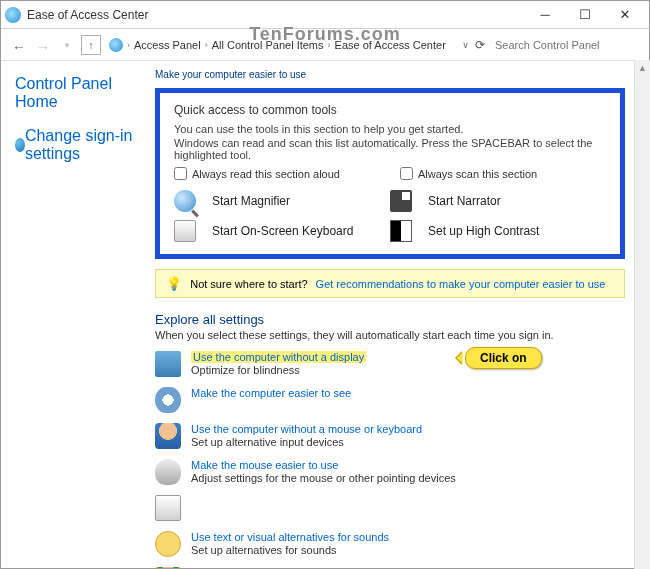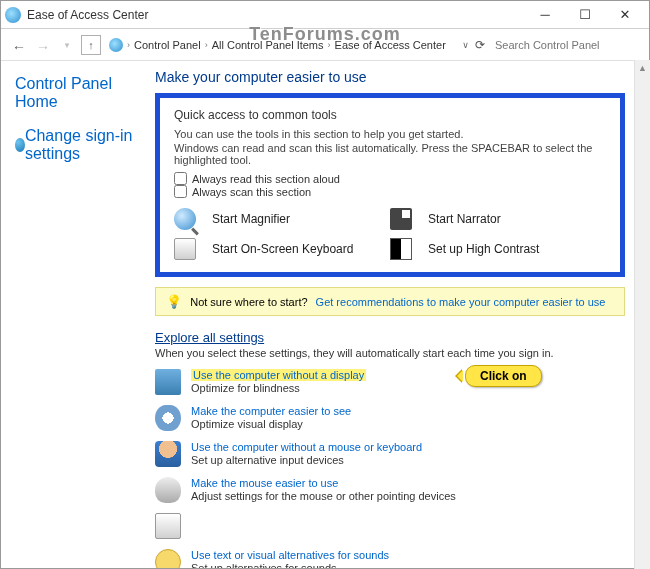--- a/index.html
+++ b/index.html
@@ -18,35 +18,35 @@
 .breadcrumbs span.link { color: #333; }
 .nav-right { display: flex; align-items: center; gap: 6px; }
 .refresh { color: #555; font-size: 12px; }
 .searchbox { width: 150px; height: 22px; border: none; font-size: 11px; color: #888; padding: 0 4px; background: #fff; }
 .content-wrap { display: flex; height: calc(100% - 60px); }
 .sidebar { width: 150px; padding: 14px 8px 8px 14px; font-size: 16px; }
 .sidebar .home { color: #0066cc; margin-bottom: 16px; }
 .sidebar .side-item { display: flex; align-items: center; color: #0066cc; }
 .sidebar .side-icon { width: 14px; height: 14px; border-radius: 50%; background: radial-gradient(circle at 30% 30%, #6fc4f0, #1a7ab8); }
 .main { flex: 1; padding: 8px 24px 8px 4px; overflow-y: auto; }
-.h1 { color: #003a8c; font-size: 14px; margin-bottom: 8px; }
+.h1 { color: #003a8c; font-size: 10px; margin-bottom: 8px; }
 .quickbox { border: 5px solid #1d4ed8; padding: 10px 14px 12px 14px; margin-bottom: 10px; }
 .quickbox .qtitle { font-size: 12px; color: #333; margin-bottom: 6px; }
 .quickbox .qdesc { color: #444; margin-bottom: 2px; }
 .quickbox .qhint { color: #444; margin-bottom: 6px; }
-.quickbox .checks { display: flex; margin-bottom: 10px; flex-direction: column; }
+.quickbox .checks { display: flex; gap: 60px; margin-bottom: 10px; }
 .quickbox .checks label { display: flex; align-items: center; gap: 5px; color: #333; }
 .quickbox .checks input { width: 13px; height: 13px; }
 .tools-grid { display: grid; grid-template-columns: 1fr 1fr; row-gap: 8px; }
 .tool { display: flex; align-items: center; gap: 16px; font-size: 12px; color: #222; }
 .tool-icon { width: 22px; height: 22px; }
 .tipbar { background: #fdfbc7; border: 1px solid #e0dc7f; padding: 6px 10px; display: flex; align-items: center; gap: 8px; margin-bottom: 14px; font-size: 11px; }
 .tipbar .bulb { color: #c7a500; font-size: 13px; }
 .tipbar .tiplink { color: #0066cc; }
-.h2 { color: #003a8c; font-size: 13px; margin-bottom: 2px; text-decoration: underline; }
+.h2 { color: #003a8c; font-size: 13px; margin-bottom: 2px; }
 .subdesc { color: #333; margin-bottom: 10px; }
 .setting { display: flex; align-items: flex-start; gap: 10px; margin-bottom: 10px; position: relative; }
 .setting .sicon { width: 26px; height: 26px; flex-shrink: 0; }
 .setting .stexts { display: flex; flex-direction: column; gap: 1px; }
 .setting .slink { color: #0066cc; font-size: 11px; }
 .setting .slink.highlight { background: #fff27a; padding: 0 2px; }
 .setting .sdesc { color: #333; font-size: 11px; }
 .callout { position: absolute; left: 310px; top: -4px; background: #ffe546; border: 1.5px solid #c7a500; border-radius: 10px; padding: 3px 14px; font-weight: bold; font-size: 12px; box-shadow: 1px 1px 2px rgba(0,0,0,.3); }
 .callout::before { content: ""; position: absolute; left: -18px; top: 50%; transform: translateY(-50%); border: 7px solid transparent; border-right-color: #c7a500; }
 .callout::after { content: ""; position: absolute; left: -15px; top: 50%; transform: translateY(-50%); border: 6px solid transparent; border-right-color: #ffe546; }
@@ -85,21 +85,21 @@
 <div class="watermark">TenForums.com</div>
 
 <div class="navbar">
   <div class="nav-arrow">←</div>
   <div class="nav-arrow disabled">→</div>
   <div class="nav-arrow disabled" style="font-size:9px;">▾</div>
   <div class="nav-up">↑</div>
   <div class="breadcrumbs">
     <span class="icon-eoa" style="width:14px;height:14px;"></span>
     <span class="sep">›</span>
-    <span class="link">Control Panel</span>
+    <span class="link">Access Panel</span>
     <span class="sep">›</span>
     <span class="link">All Control Panel Items</span>
     <span class="sep">›</span>
     <span class="link">Ease of Access Center</span>
   </div>
   <div class="nav-right">
     <span style="font-size:9px;color:#666;">∨</span>
     <span class="refresh">⟳</span>
     <input class="searchbox" placeholder="Search Control Panel" style="">
   </div>
@@ -166,21 +166,20 @@
           <div class="stexts">
             <span class="slink highlight">Use the computer without a display</span>
             <span class="sdesc">Optimize for blindness</span>
           </div>
           <div class="callout">Click on</div>
         </div>
         <div class="setting">
           <div class="sicon icon-eye"></div>
           <div class="stexts">
             <span class="slink">Make the computer easier to see</span>
-            <span class="sdesc">Optimize visual display</span>
           </div>
         </div>
         <div class="setting">
           <div class="sicon icon-user2"></div>
           <div class="stexts">
             <span class="slink">Use the computer without a mouse or keyboard</span>
             <span class="sdesc">Set up alternative input devices</span>
           </div>
         </div>
         <div class="setting">

